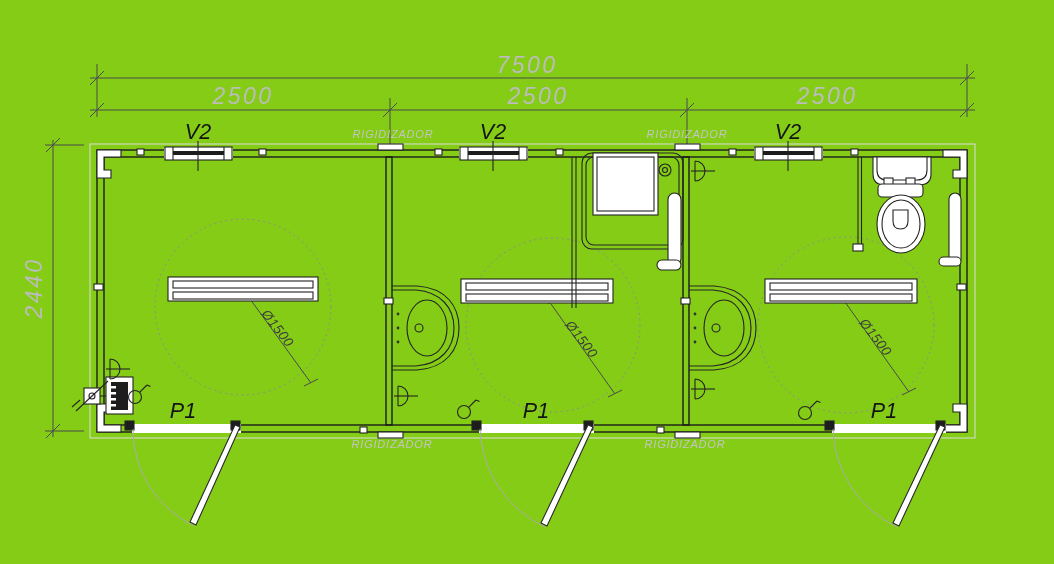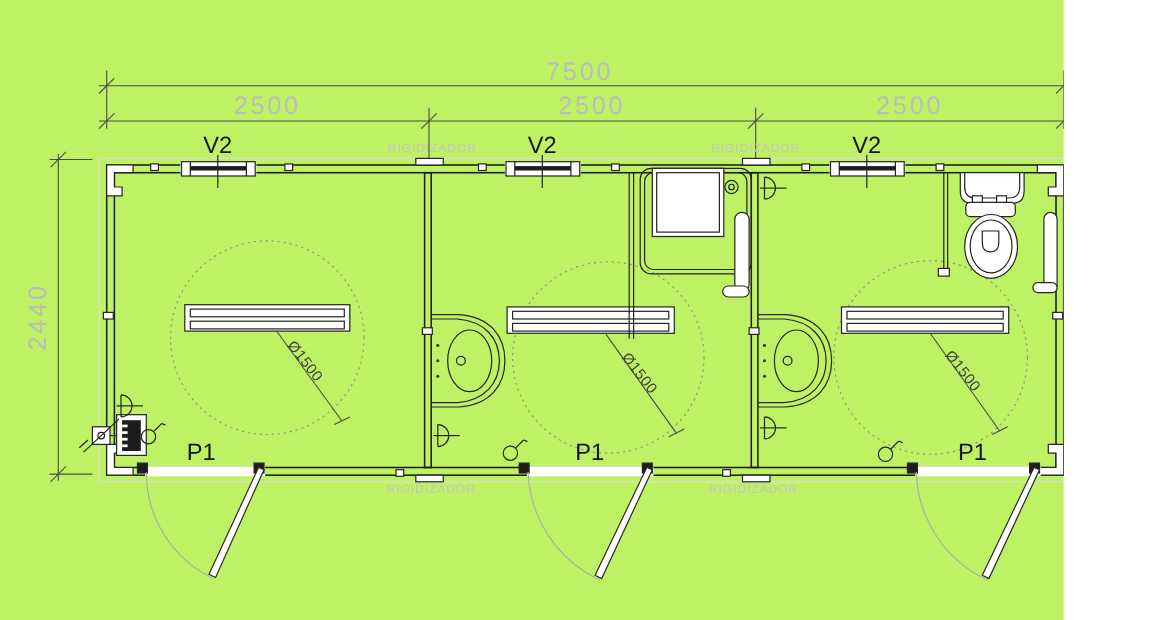--- a/index.html
+++ b/index.html
@@ -1,16 +1,16 @@
 <!DOCTYPE html>
 <html><head>
 <meta charset="utf-8">
 <style>
   html,body { margin:0; padding:0; background:#ffffff; }
-  .stage { position:relative; width:967px; height:564px; background:#bef264; overflow:hidden; }
+  .stage { position:relative; width:1054px; height:564px; background:#84cc16; overflow:hidden;font-style:italic; }
   svg { position:absolute; left:0; top:0; }
   text { font-family:"Liberation Sans", sans-serif; }
   .wall   { fill:none; stroke:#1c1c1c; stroke-width:1.4; }
   .thin   { fill:none; stroke:#242424; stroke-width:1.1; }
   .dim    { stroke:#4a4a4a; stroke-width:1; fill:none; }
   .lite   { stroke:#ababab; stroke-width:1; fill:none; }
   .roofln { stroke:#dcdcdc; stroke-width:1; fill:none; }
   .tcirc  { fill:none; stroke:#8e8e8e; stroke-width:1; stroke-dasharray:2 3.5; }
   .leaf   { fill:#fff; stroke:#2a2a2a; stroke-width:1.1; }
   .whitefill { fill:#fff; }

